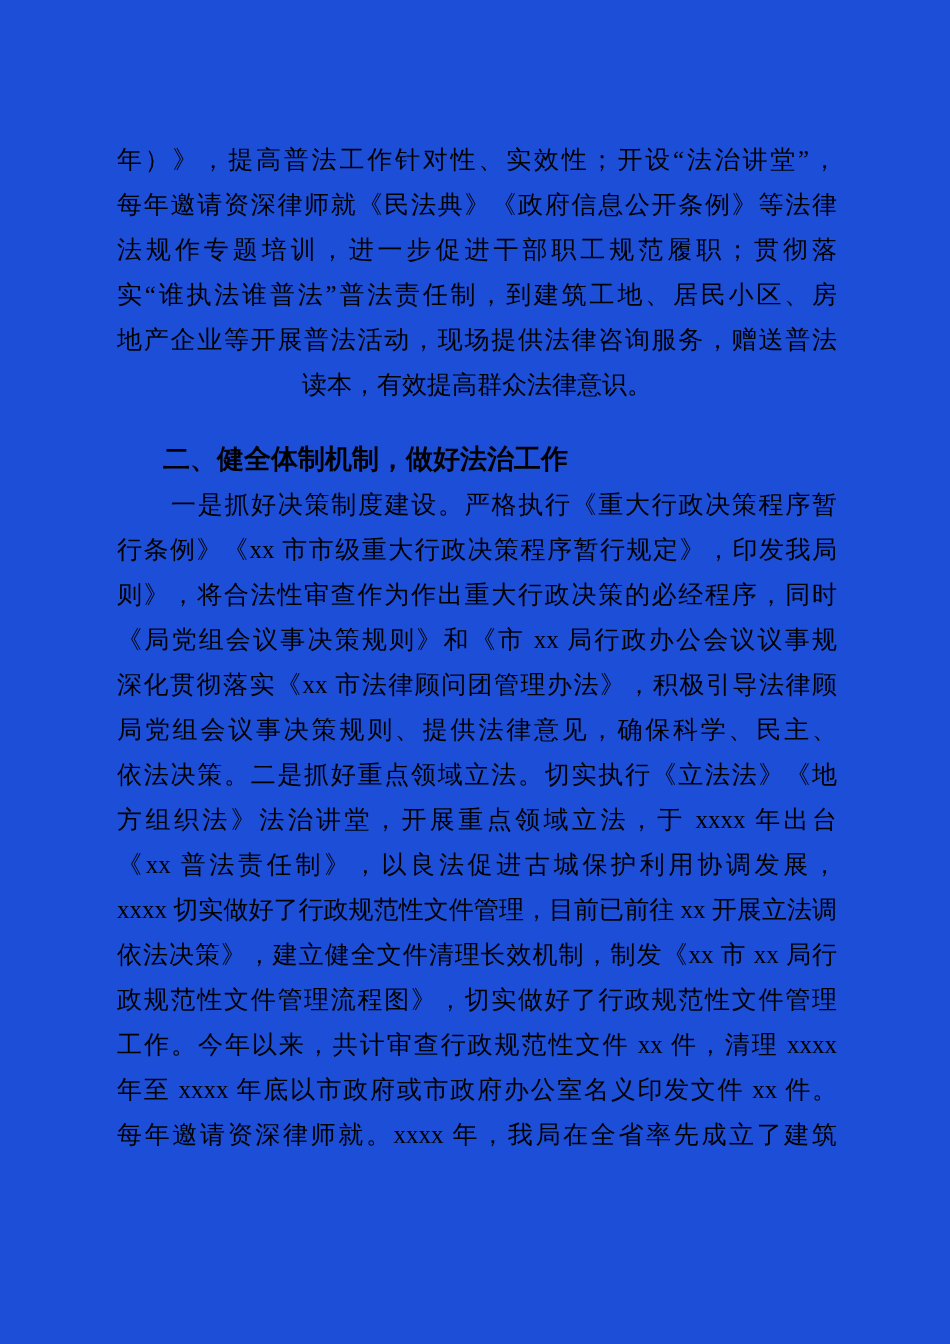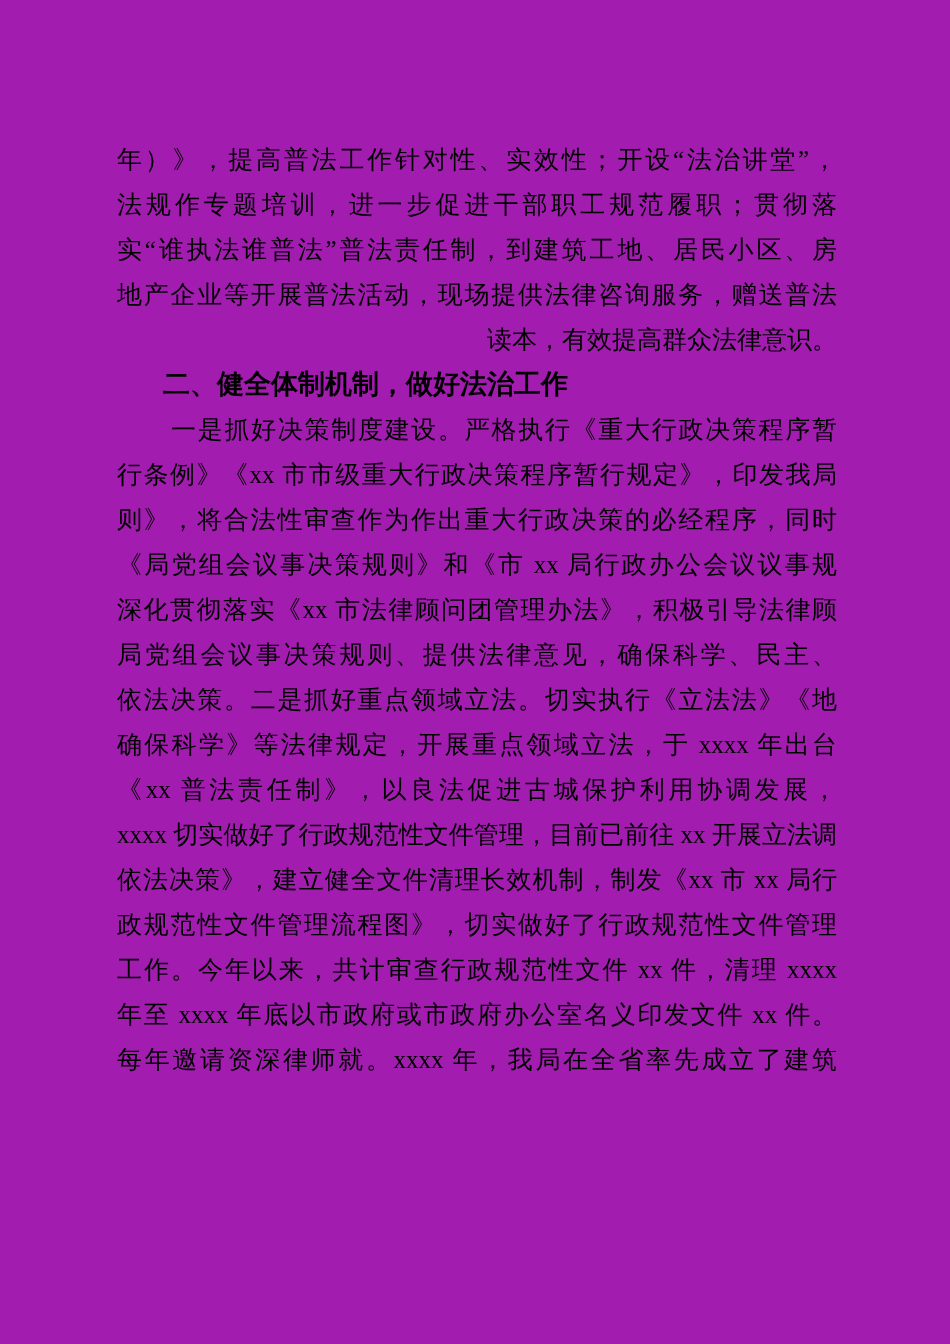--- a/index.html
+++ b/index.html
@@ -4,21 +4,21 @@
 <style>
   html, body {
     margin: 0;
     padding: 0;
     background: #ffffff;
   }
   .page {
     position: relative;
     width: 950px;
     height: 1344px;
-    background: #a21caf;
+    background: #1d4ed8;
     overflow: hidden;
     color: #000000;
     font-family: "Liberation Serif", "DejaVu Serif", serif;
   }
   .text-block {
     position: absolute;
     left: 117px;
     top: 137px;
     width: 720px;
   }
@@ -31,59 +31,61 @@
     font-weight: 400;
     color: #000000;
   }
   
   .just {
     text-align: justify;
     text-align-last: justify;
   }
   
   .plain {
-    text-align: right;
+    text-align: center;
     text-align-last: auto;
   }
   
   .indent {
     text-indent: 54px;
     font-family: Liberation Serif, serif;
   }
   .heading {
     font-family: "Liberation Sans", "DejaVu Sans", sans-serif;
     font-weight: 700;
     font-size: 27px;
     text-indent: 46px;
     text-align: left;
     text-align-last: auto;
+    margin-top: 30px;
   }
 </style>
 </head>
 <body>
 
 <div class="page">
   <div class="text-block">
 
     <p class="ln just">年）》，提高普法工作针对性、实效性；开设“法治讲堂”，</p>
+    <p class="ln just">每年邀请资深律师就《民法典》《政府信息公开条例》等法律</p>
     <p class="ln just">法规作专题培训，进一步促进干部职工规范履职；贯彻落</p>
     <p class="ln just">实“谁执法谁普法”普法责任制，到建筑工地、居民小区、房</p>
     <p class="ln just">地产企业等开展普法活动，现场提供法律咨询服务，赠送普法</p>
     <p class="ln plain">读本，有效提高群众法律意识。</p>
 
     <h2 class="ln heading">二、健全体制机制，做好法治工作</h2>
 
     <p class="ln just indent">一是抓好决策制度建设。严格执行《重大行政决策程序暂</p>
     <p class="ln just">行条例》《xx 市市级重大行政决策程序暂行规定》，印发我局</p>
     <p class="ln just">则》，将合法性审查作为作出重大行政决策的必经程序，同时</p>
     <p class="ln just">《局党组会议事决策规则》和《市 xx 局行政办公会议议事规</p>
     <p class="ln just">深化贯彻落实《xx 市法律顾问团管理办法》，积极引导法律顾</p>
     <p class="ln just">局党组会议事决策规则、提供法律意见，确保科学、民主、</p>
     <p class="ln just">依法决策。二是抓好重点领域立法。切实执行《立法法》《地</p>
-    <p class="ln just">确保科学》等法律规定，开展重点领域立法，于 xxxx 年出台</p>
+    <p class="ln just">方组织法》法治讲堂，开展重点领域立法，于 xxxx 年出台</p>
     <p class="ln just">《xx 普法责任制》，以良法促进古城保护利用协调发展，</p>
     <p class="ln just">xxxx 切实做好了行政规范性文件管理，目前已前往 xx 开展立法调</p>
     <p class="ln just">依法决策》，建立健全文件清理长效机制，制发《xx 市 xx 局行</p>
     <p class="ln just">政规范性文件管理流程图》，切实做好了行政规范性文件管理</p>
     <p class="ln just">工作。今年以来，共计审查行政规范性文件 xx 件，清理 xxxx</p>
     <p class="ln just">年至 xxxx 年底以市政府或市政府办公室名义印发文件 xx 件。</p>
     <p class="ln just">每年邀请资深律师就。xxxx 年，我局在全省率先成立了建筑</p>
 
   </div>
 </div>

